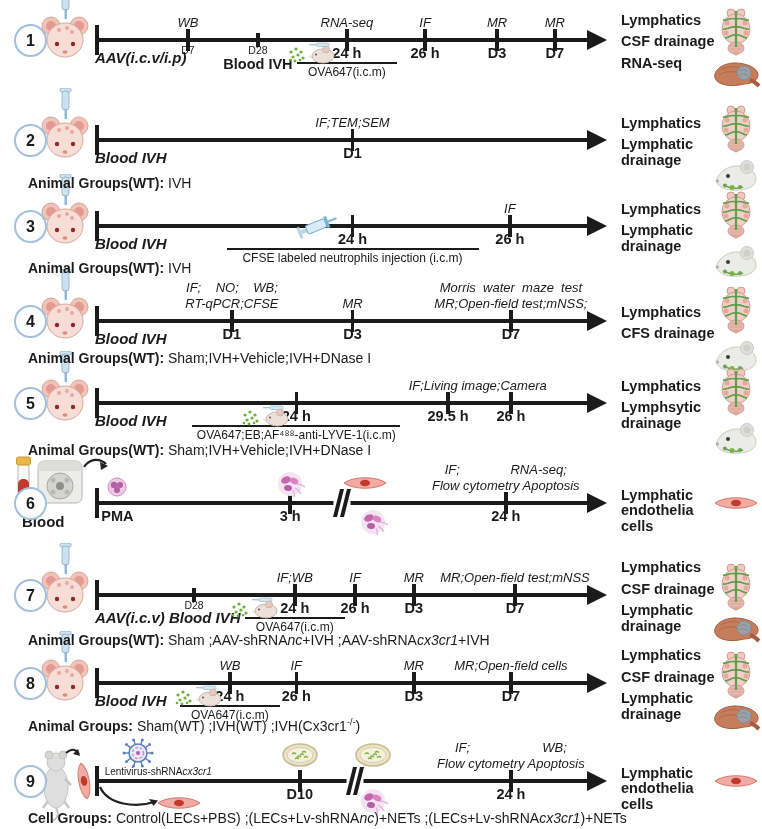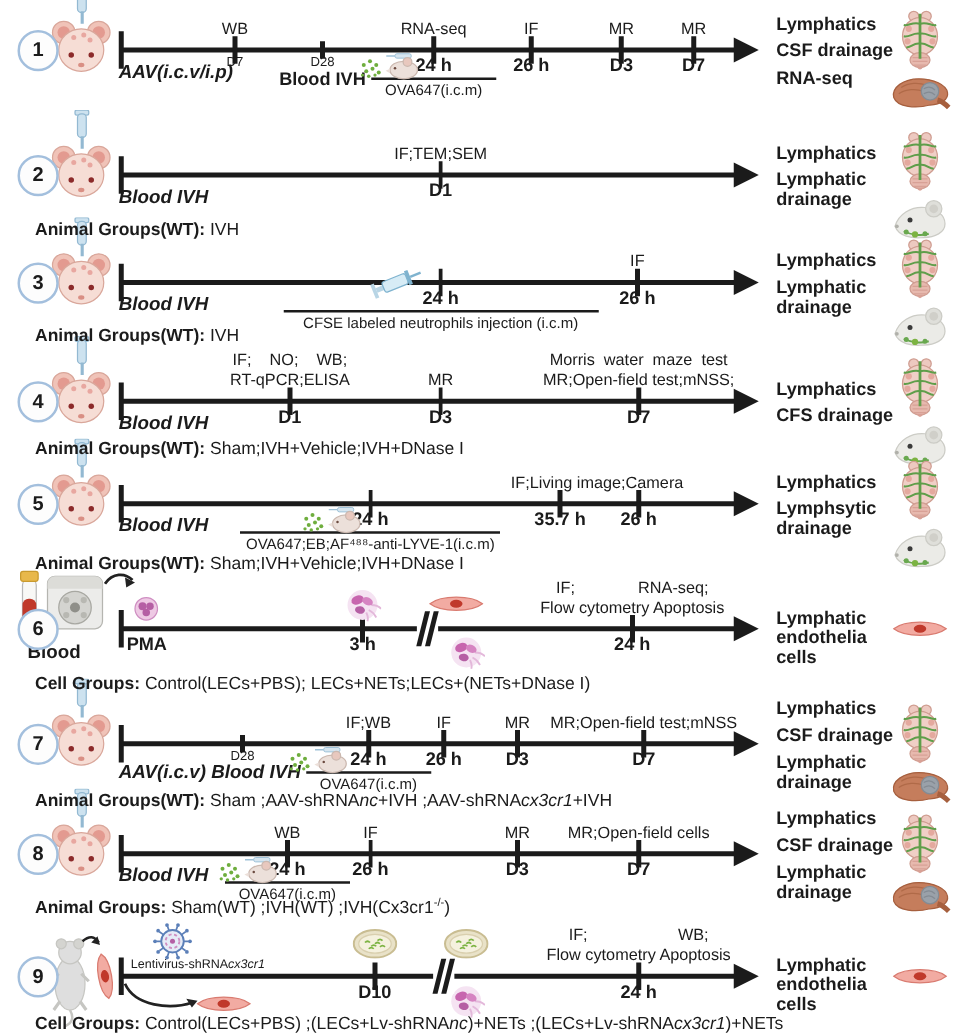--- a/index.html
+++ b/index.html
@@ -18,21 +18,21 @@
   .icon{pointer-events:none;}
   .icon svg{display:block;width:100%;height:100%;}
   .tlc{position:absolute;height:0;z-index:1;}
   .tline{position:absolute;left:0;top:-1.75px;height:3.5px;background:#1b1b1b;}
   .ahead{position:absolute;top:-10px;width:0;height:0;border-left:20px solid #1b1b1b;border-top:10px solid transparent;border-bottom:10px solid transparent;}
   .sbar{position:absolute;left:-1.75px;top:-15px;width:3.5px;height:30px;background:#1b1b1b;}
   .tick{position:absolute;top:0;width:0;height:0;}
   .tickmark{position:absolute;left:-1.75px;top:-11px;width:3.5px;height:22px;background:#1b1b1b;}
   .tickmark.small{top:-7px;height:14px;}
   .ttop{position:absolute;bottom:8px;left:0;transform:translateX(-50%);text-align:center;font-size:13px;line-height:1.28;}
-  .ttop div{white-space:pre;}
+  .ttop div{white-space:pre;font-style:italic;}
   .dsmall{position:absolute;top:4px;left:0;transform:translateX(-50%);font-size:10.5px;white-space:nowrap;}
   .dbold{position:absolute;top:5px;left:0;transform:translateX(-50%);font-size:14.5px;font-weight:700;white-space:nowrap;}
   .dbold.low{top:16px;}
   .under{position:absolute;top:22px;left:0;transform:translateX(-50%);border-top:2px solid #1b1b1b;padding-top:1px;font-size:12px;text-align:center;white-space:nowrap;}
   .brk{position:absolute;top:-14px;width:17px;height:28px;transform:translateX(-50%);background:#ffffff;z-index:2;}
   .brk i{position:absolute;top:0;width:3.5px;height:28px;background:#1b1b1b;transform:skewX(-14deg);}
   .brk i.b1{left:3px;}.brk i.b2{left:10px;}
   .slabel{position:absolute;left:-2px;top:9px;font-size:15px;font-weight:700;white-space:nowrap;font-style:italic;}
   .llabel{position:absolute;font-size:15px;font-weight:700;white-space:nowrap;}
   .linelabel{position:absolute;top:-15px;font-size:10px;white-space:nowrap;}
@@ -354,21 +354,21 @@
       </div>
       <div class="tlc" style="left: 97px; top: 42px; width: 511px;">
         <div class="tline" style="width: 492px;"></div>
         <div class="ahead" style="left: 490px;"></div>
         <div class="sbar"></div>
         <div class="slabel">Blood IVH</div>
         <div class="tick" style="left: 26.4%;">
           <div class="tickmark"></div>
           <div class="ttop">
             <div>IF;    NO;    WB;</div>
-            <div>RT-qPCR;ELISA</div>
+            <div>RT-qPCR;CFSE</div>
           </div>
           <div class="dbold">D1</div>
         </div>
         <div class="tick" style="left: 50%;">
           <div class="tickmark"></div>
           <div class="ttop">
             <div>MR</div>
           </div>
           <div class="dbold">D3</div>
         </div>
@@ -445,21 +445,21 @@
         <div class="ahead" style="left: 490px;"></div>
         <div class="sbar"></div>
         <div class="slabel">Blood IVH</div>
         <div class="tick" style="left: 39%;">
           <div class="tickmark"></div>
           <div class="dbold">24 h</div>
           <div class="under" style="width: 208px;">OVA647;EB;AF⁴⁸⁸-anti-LYVE-1(i.c.m)</div>
         </div>
         <div class="tick" style="left: 68.7%;">
           <div class="tickmark"></div>
-          <div class="dbold">35.7 h</div>
+          <div class="dbold">29.5 h</div>
         </div>
         <div class="tick" style="left: 81%;">
           <div class="tickmark"></div>
           <div class="dbold">26 h</div>
         </div>
         <div class="tick" style="left: 74.5%;">
           <div class="ttop">
             <div>IF;Living image;Camera</div>
           </div>
         </div>
@@ -605,23 +605,20 @@
         <div class="out">Lymphatic
 endothelia cells</div>
       </div>
       <div class="ricons" style="top: 34px;">
         <div class="icon" style="width: 44px; height: 16px;">
           <svg viewBox="0 0 44 16" xmlns="http://www.w3.org/2000/svg">
 <path d="M1 8 C10 1 34 1 43 8 C34 15 10 15 1 8 Z" fill="#f2aba2" stroke="#d97b70"></path>
 <ellipse cx="22" cy="8" rx="5" ry="3.2" fill="#c0392b"></ellipse>
           </svg>
         </div>
-      </div>
-      <div class="groups">
-        <div class="gline"><span class="gseg b">Cell Groups:</span><span class="gseg"> Control(LECs+PBS); LECs+NETs;LECs+(NETs+DNase I)</span></div>
       </div>
     </div>
     <div class="row" style="height: 94px;">
       <div class="badge" style="left: 14px; top: 22px;">7</div>
       <div class="icon" style="position: absolute; left: 38px; top: -14px; width: 54px; height: 74px;">
         <svg viewBox="0 0 54 74" xmlns="http://www.w3.org/2000/svg">
 <rect x="22" y="0" width="11" height="4" rx="1.5" fill="#cde2ef" stroke="#93b9d2"></rect>
 <rect x="24" y="3" width="7" height="19" rx="3" fill="#cde2ef" stroke="#93b9d2"></rect>
 <rect x="26.5" y="21" width="2.5" height="10" fill="#93b9d2"></rect>
 <circle cx="13" cy="38" r="9" fill="#f0c3b8" stroke="#d9a79b"></circle>

